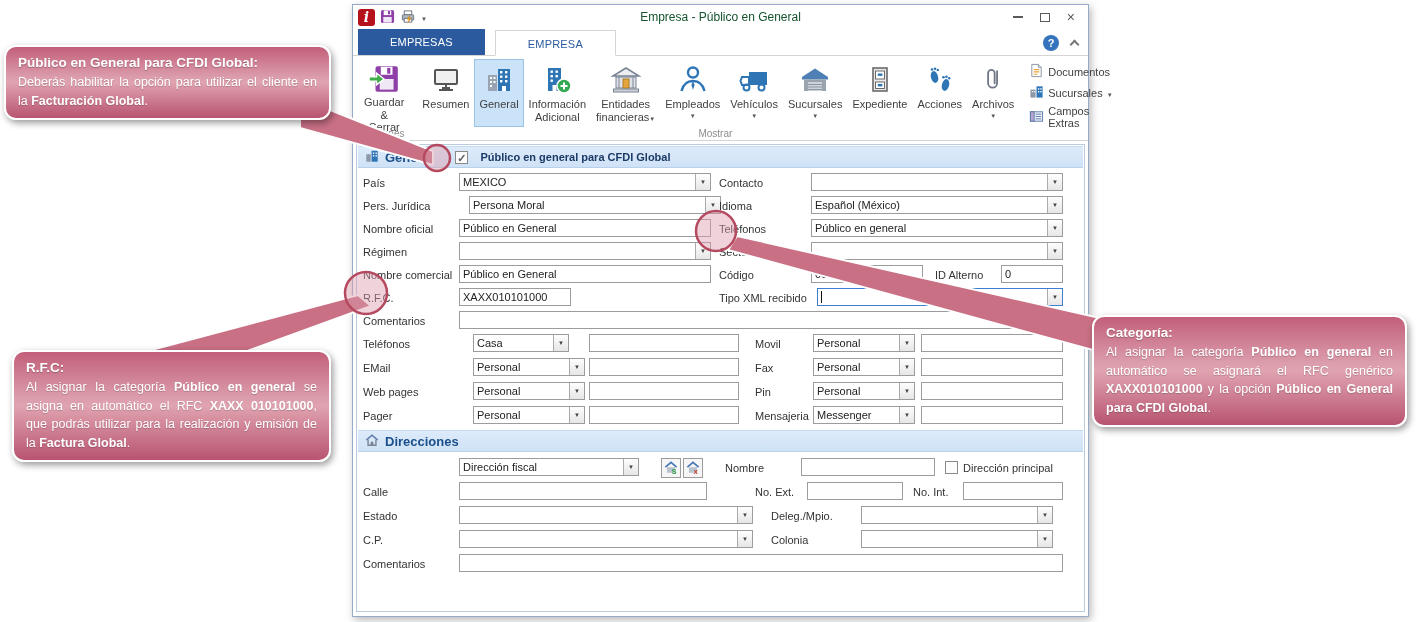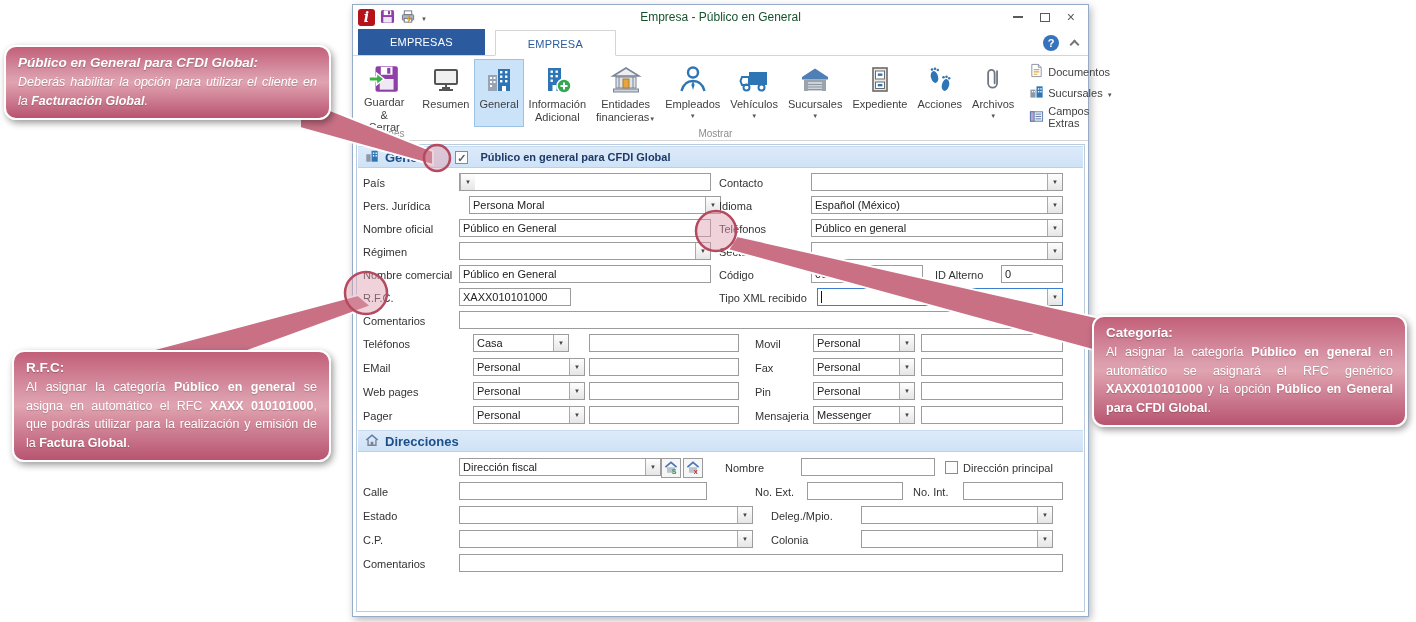--- a/index.html
+++ b/index.html
@@ -87,21 +87,21 @@
 
   
   .overlay { position:absolute; left:0; top:0; width:1416px; height:622px; z-index:5; pointer-events:none; }
   .callout { position:absolute; z-index:6;
     background:linear-gradient(180deg,#c25f79 0%,#db9cab 42%,#e0a3b0 50%,#b85470 100%);
     border:2px solid #fff; border-radius:12px; box-shadow:2px 3px 7px rgba(0,0,0,.4);
     color:#fff; padding:8px 12px; }
   .ctitle { font-weight:bold; font-size:13.5px; margin-bottom:3px; text-shadow:0 1px 1px rgba(0,0,0,.25); }
   .cbody { font-size:12.5px; line-height:1.48; text-align:justify; text-shadow:0 1px 1px rgba(0,0,0,.2); }
   .cbody .b { font-weight:bold; }
-  .co1 { left:4px; top:45px; width:327px;font-style:italic; }
+  .co1 { left:4px; top:45px; width:327px; }
   .co2 { left:12px; top:350px; width:319px; }
   .co3 { left:1092px; top:315px; width:315px; }
 </style>
 </head>
 <body>
 
 <div class="window">
 
   <div class="titlebar">
     <div class="qat">
@@ -335,20 +335,21 @@
             <rect x="12" y="7" width="1.6" height="1.6" fill="#fff"></rect>
           </svg></span>
       <span>General</span>
       <span class="cb checked" style="position:static;margin-left:16px;"></span>
       <span class="cfdi-check-label">Público en general para CFDI Global</span>
     </div>
 
     <div class="frow">
       <span class="lab" style="left:6px">País</span>
       <div class="combo" style="left:102px;width:252px">
+          <span class="combo-text">MEXICO</span>
           <span class="combo-arrow"></span>
         </div>
       <span class="lab" style="left:362px">Contacto</span>
       <div class="combo" style="left:454px;width:252px">
           <span class="combo-text"></span>
           <span class="combo-arrow"></span>
         </div>
     </div>
     <div class="frow">
       <span class="lab" style="left:6px">Pers. Jurídica</span>
@@ -467,21 +468,21 @@
     <div class="shead later">
       <span><svg width="14" height="14" viewBox="0 0 16 16">
             <path d="M1.5 8 L8 2.5 L14.5 8" fill="none" stroke="#5b79a8" stroke-width="1.8"></path>
             <path d="M3.5 7.5 V14 h9 V7.5" fill="none" stroke="#7a8494" stroke-width="1.6"></path>
             <rect x="6.5" y="10" width="3" height="4" fill="#7a8494"></rect>
           </svg></span>
       <span>Direcciones</span>
     </div>
 
     <div class="frow dir">
-      <div class="combo" style="left:102px;width:202px">
+      <div class="combo" style="left:102px;width:180px">
           <span class="combo-text">Dirección fiscal</span>
           <span class="combo-arrow"></span>
         </div>
       <span class="hbtn" style="left:304px">
           <svg width="16" height="16" viewBox="0 0 20 20">
             <path d="M3 9 L10 3 L17 9" stroke="#4575b4" fill="none" stroke-width="2"></path>
             <rect x="5" y="9" width="10" height="7" fill="#b9c4cf"></rect>
             <text x="11" y="18" font-size="9" fill="#2f9e44" font-weight="bold">S</text>
           </svg>
         </span>

